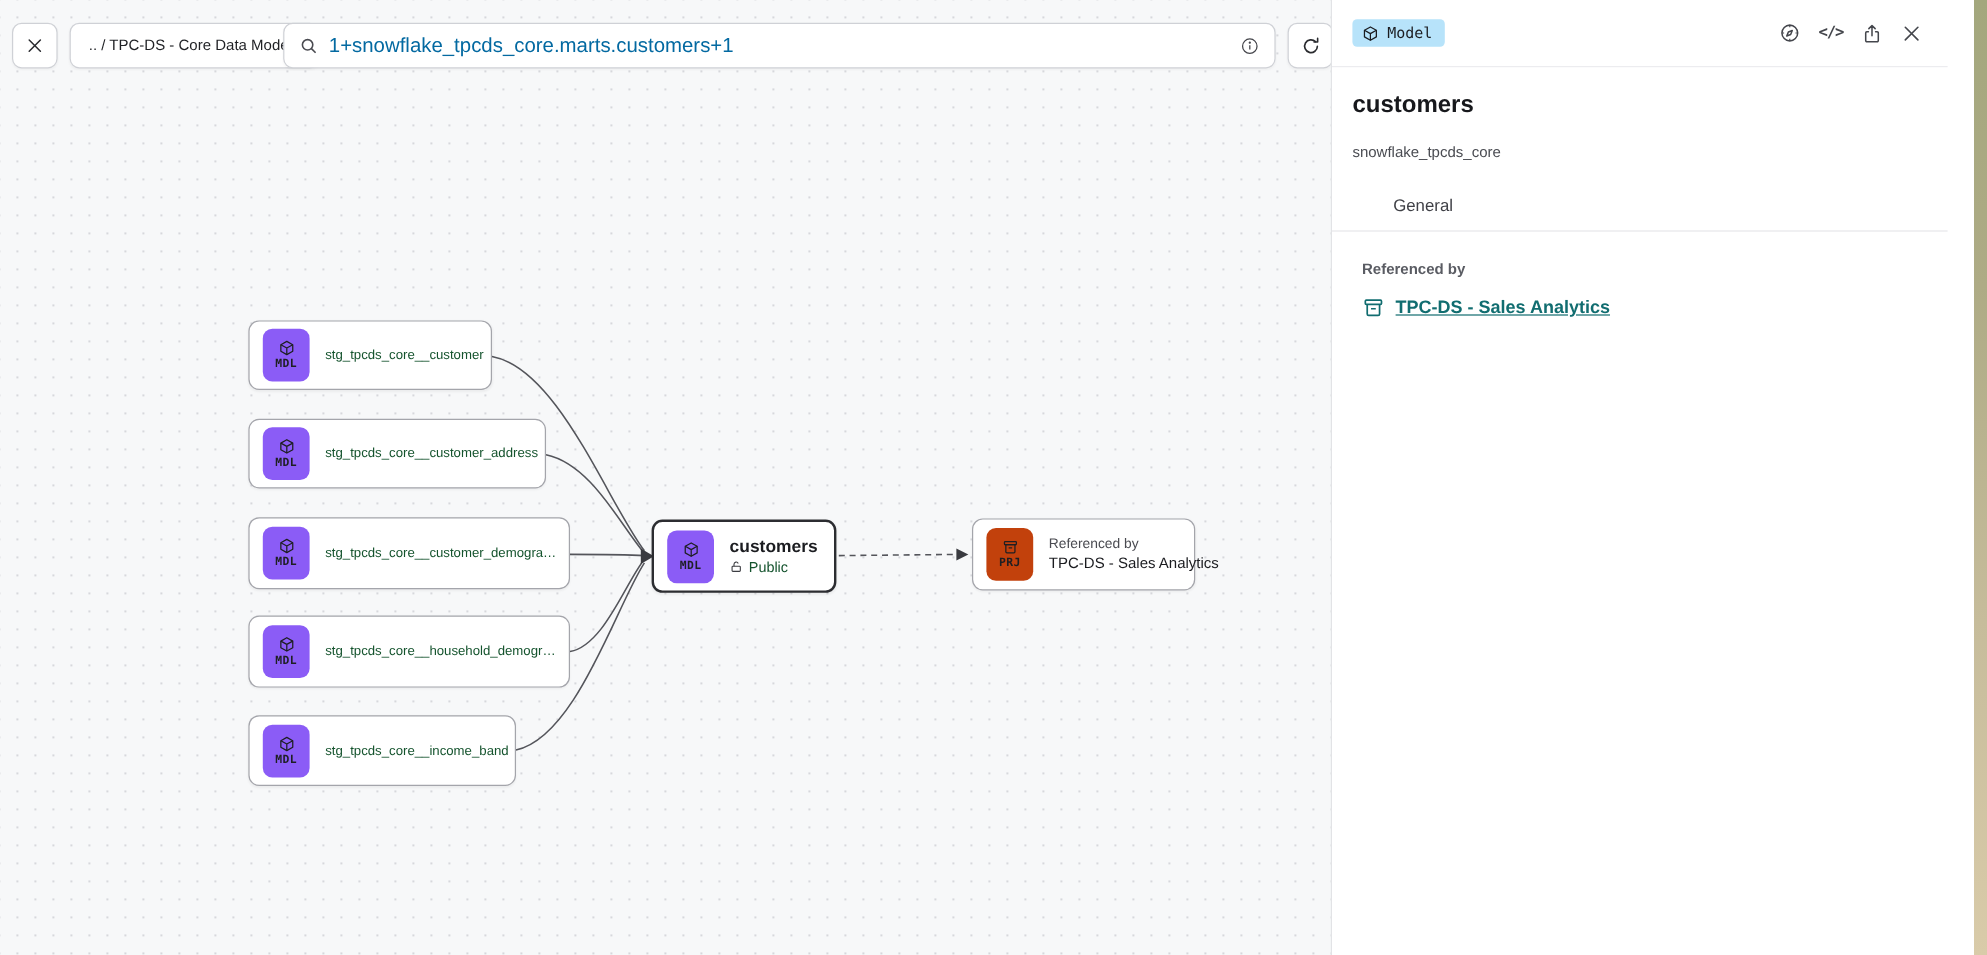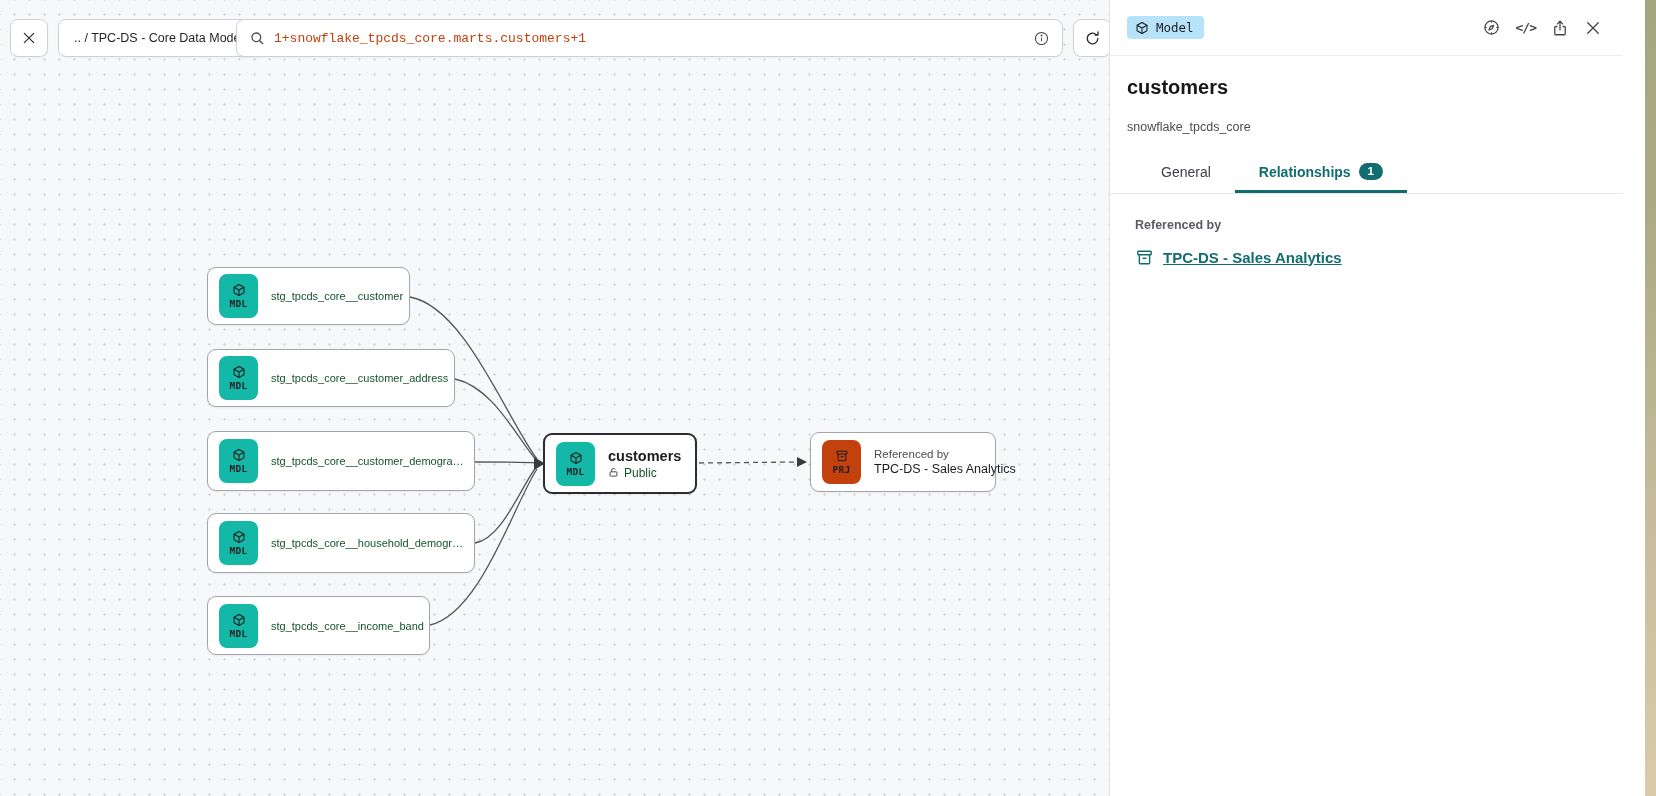--- a/index.html
+++ b/index.html
@@ -23,40 +23,40 @@
   }
   .btn-close   { left:10px;  top:19px; width:38px; }
   .btn-crumb   { left:58px;  top:19px; padding:0 15px; font-size:12.5px; color:#1f2024; white-space:nowrap; }
   .btn-refresh { left:1073px; top:19px; width:38px; }
   .searchbar {
     position:absolute; left:236px; top:19px; width:827px; height:38px;
     background:#fff; border:1px solid #cfd1d6; border-radius:8px;
     display:flex; align-items:center; padding:0 12px; gap:9px; box-shadow:0 1px 2px rgba(0,0,0,.04);
   }
   .searchbar input {
-    flex:1; border:none; outline:none; font-family:Liberation Mono, monospace;
-    font-size:13px; color:#c2410c; background:transparent;
+    flex:1; border:none; outline:none; font-family:Liberation Sans, sans-serif;
+    font-size:17px; color:#0369a1; background:transparent;
   }
   .icon { display:inline-flex; align-items:center; justify-content:center; }
   .icon svg { display:block; }
 
   
   .node {
     position:absolute; background:#fff; border:1px solid #a4a5ab; border-radius:9px;
     display:flex; align-items:center; gap:13px; padding:0 14px 0 11px;
     box-shadow:0 1px 2px rgba(0,0,0,.05); cursor:pointer;
   }
   .node-label { font-size:11px; color:#14532d; white-space:nowrap; }
   .nbadge {
     width:39px; height:44px; border-radius:8px; flex:none;
     display:flex; flex-direction:column; align-items:center; justify-content:center; gap:1px;
     color:#1e1f23;
   }
   .nbadge .nbadge-txt { font-family:"DejaVu Sans Mono",monospace; font-size:9.5px; font-weight:bold; letter-spacing:.3px; }
-  .nbadge-mdl { background:#14b8a6; }
+  .nbadge-mdl { background:#8b5cf6; }
   .nbadge-prj { background:#c2410c; }
   .node-sel { border:2px solid #2c2d31; }
   .node-col { display:flex; flex-direction:column; gap:2px; min-width:0; }
   .node-title { font-size:14.5px; font-weight:600; color:#1b1c20; }
   .node-sub { display:flex; align-items:center; gap:5px; font-size:12px; color:#14532d; }
   .node-kicker { font-size:11.5px; color:#4a4b51; }
   .node-proj-title { font-size:12.5px; color:#1b1c20; white-space:nowrap; }
 
   
   .panel {
@@ -76,21 +76,21 @@
   .hdr-icons .icon { cursor:pointer; }
   .code-glyph { font-family:"DejaVu Sans Mono",monospace; font-size:13px; font-weight:bold; letter-spacing:-1px; }
 
   .title-block { padding:20px 17px 0 17px; }
   .panel-title { font-size:20px; font-weight:700; color:#17181c; }
   .panel-sub { margin-top:21px; font-size:12.5px; color:#4a4c52; }
 
   .tabs { margin-top:17px; display:flex; padding-left:27px; border-bottom:1px solid #e6e7ea; }
   .tab {
     padding:12px 24px 10px; font-size:14px; color:#3f4046; cursor:pointer;
-    border-bottom:3px solid transparent; display:flex; align-items:flex-end; gap:8px;
+    border-bottom:3px solid transparent; display:flex; align-items:flex-start; gap:8px;
   }
   .tab.active { color:#116d70; font-weight:700; border-bottom-color:#116d70; }
   .tab-badge {
     background:#116d70; color:#fff; font-size:11.5px; font-weight:bold;
     border-radius:999px; padding:2.5px 9px; line-height:1;
   }
 
   .panel-content { padding:24px 25px; }
   .section-label { font-size:12.5px; font-weight:600; color:#5a5c63; }
   .ref-row { margin-top:16px; display:flex; align-items:center; gap:9px; color:#116d70; }
@@ -301,24 +301,20 @@
 
     <div class="title-block">
       <div class="panel-title">customers</div>
       <div class="panel-sub">snowflake_tpcds_core</div>
     </div>
 
     <div class="tabs">
       <div class="tab">
         <span>General</span>
       </div>
-      <div class="tab active">
-        <span>Relationships</span>
-        <span class="tab-badge">1</span>
-      </div>
     </div>
 
     <div class="panel-content">
       <div class="section-label">Referenced by</div>
       <div class="ref-row">
         <span class="icon">
             <svg width="19" height="19" viewBox="0 0 24 24" fill="none" stroke="currentColor" stroke-width="1.8">
               <rect x="3.5" y="4" width="17" height="4.5" rx="1"></rect>
               <path d="M5.5 8.5v10a1.5 1.5 0 001.5 1.5h10a1.5 1.5 0 001.5-1.5v-10"></path>
               <path d="M9.5 13h5"></path>

